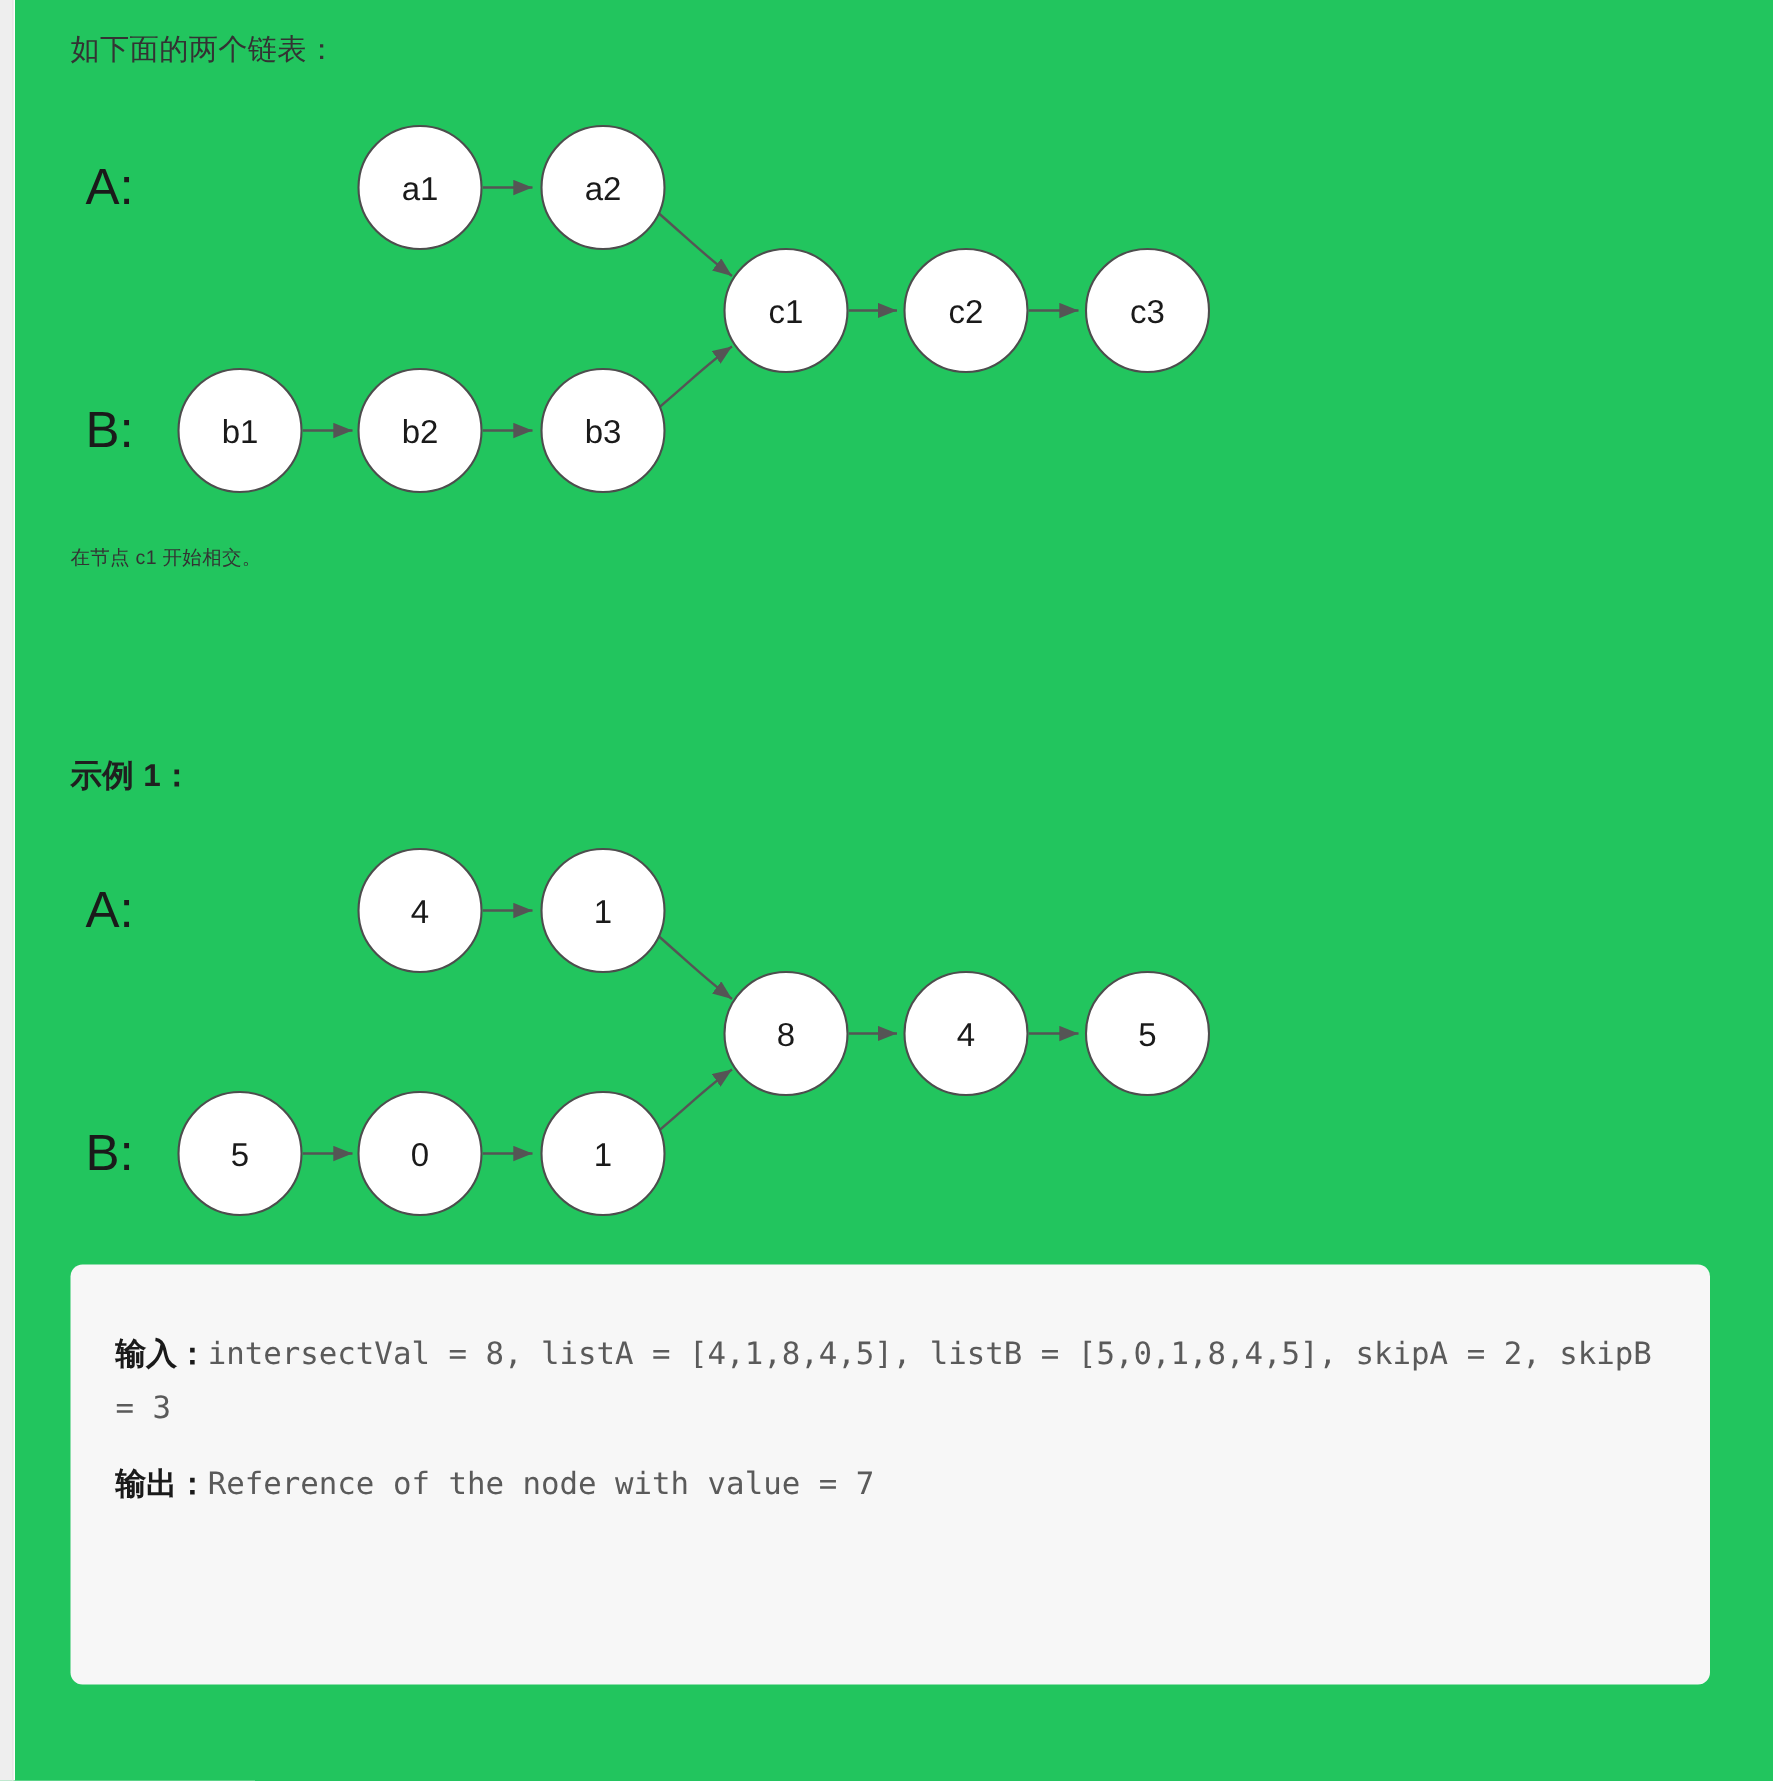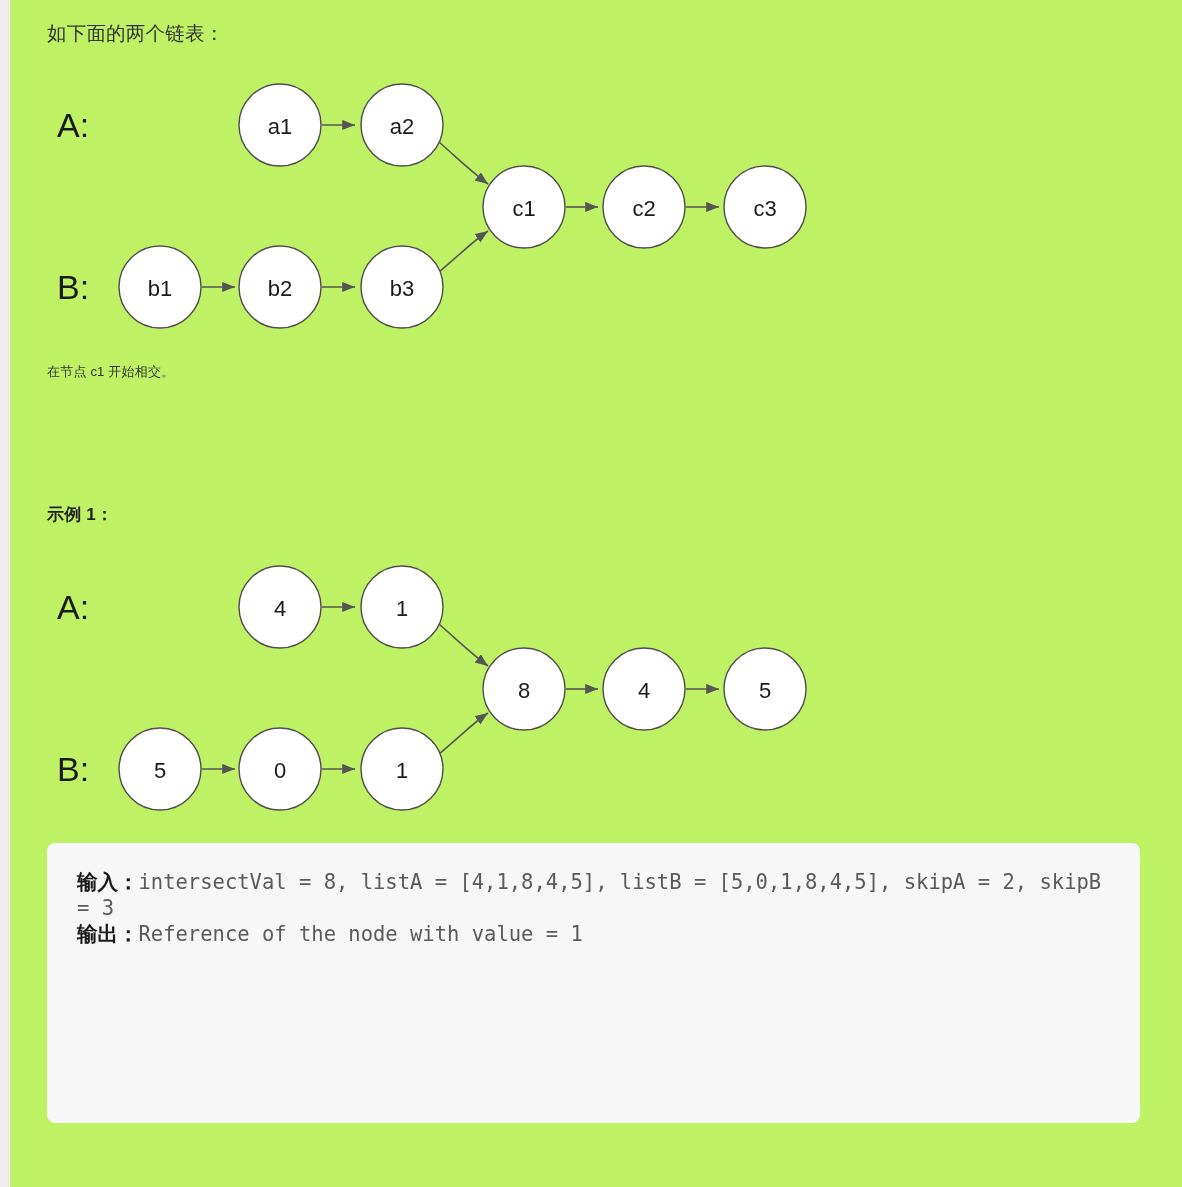--- a/index.html
+++ b/index.html
@@ -21,21 +21,21 @@
     height: 1187px;
     background: #eeeeee;
     border-right: 1px solid #e6e6e6;
     box-sizing: border-box;
   }
   .page {
     position: absolute;
     left: 10px; top: 0;
     width: 1172px;
     height: 1187px;
-    background: #bef264;
+    background: #22c55e;
   }
   .intro-text {
     position: absolute;
     left: 37px;
     top: 19px;
     font-size: 19.5px;
     color: #333333;
     line-height: 1.5;
     letter-spacing: 0.2px;
   }
@@ -72,43 +72,44 @@
     left: 37px;
     top: 363px;
     font-size: 13px;
     color: #333333;
     letter-spacing: 0.2px;
   }
   .example-heading {
     position: absolute;
     left: 37px;
     top: 503px;
-    font-size: 17px;
+    font-size: 21px;
     font-weight: bold;
     color: #1f1f1f;
     letter-spacing: 0.2px;
   }
   .code-block {
     position: absolute;
     left: 37px;
     top: 843px;
     width: 1093px;
     height: 280px;
     background: #f7f7f7;
     border-radius: 8px;
     box-sizing: border-box;
     padding: 26px 30px 30px 30px;
   }
   .code-line {
     font-family: "DejaVu Sans Mono", "Liberation Mono", monospace;
     font-size: 20.5px;
-    line-height: 26px;
+    line-height: 36px;
     color: #5a5a5a;
     white-space: pre-wrap;
     word-break: break-word;
+    margin-top: 15px;
   }
   .code-line b {
     color: #1a1a1a;
     font-weight: bold;
   }
 </style>
 </head>
 <body>
 
 <div class="left-gutter"></div>
@@ -230,16 +231,16 @@
       </g>
       <g>
         <circle class="node-circle" cx="755" cy="147" r="41"></circle>
         <text class="node-text" x="755" y="148">5</text>
       </g>
     </svg>
   </div>
 
   <div class="code-block">
     <div class="code-line"><b>输入：</b><span>intersectVal = 8, listA = [4,1,8,4,5], listB = [5,0,1,8,4,5], skipA = 2, skipB = 3</span></div>
-    <div class="code-line"><b>输出：</b><span>Reference of the node with value = 1</span></div>
+    <div class="code-line"><b>输出：</b><span>Reference of the node with value = 7</span></div>
   </div>
 
 </div>
 
 </body></html>

